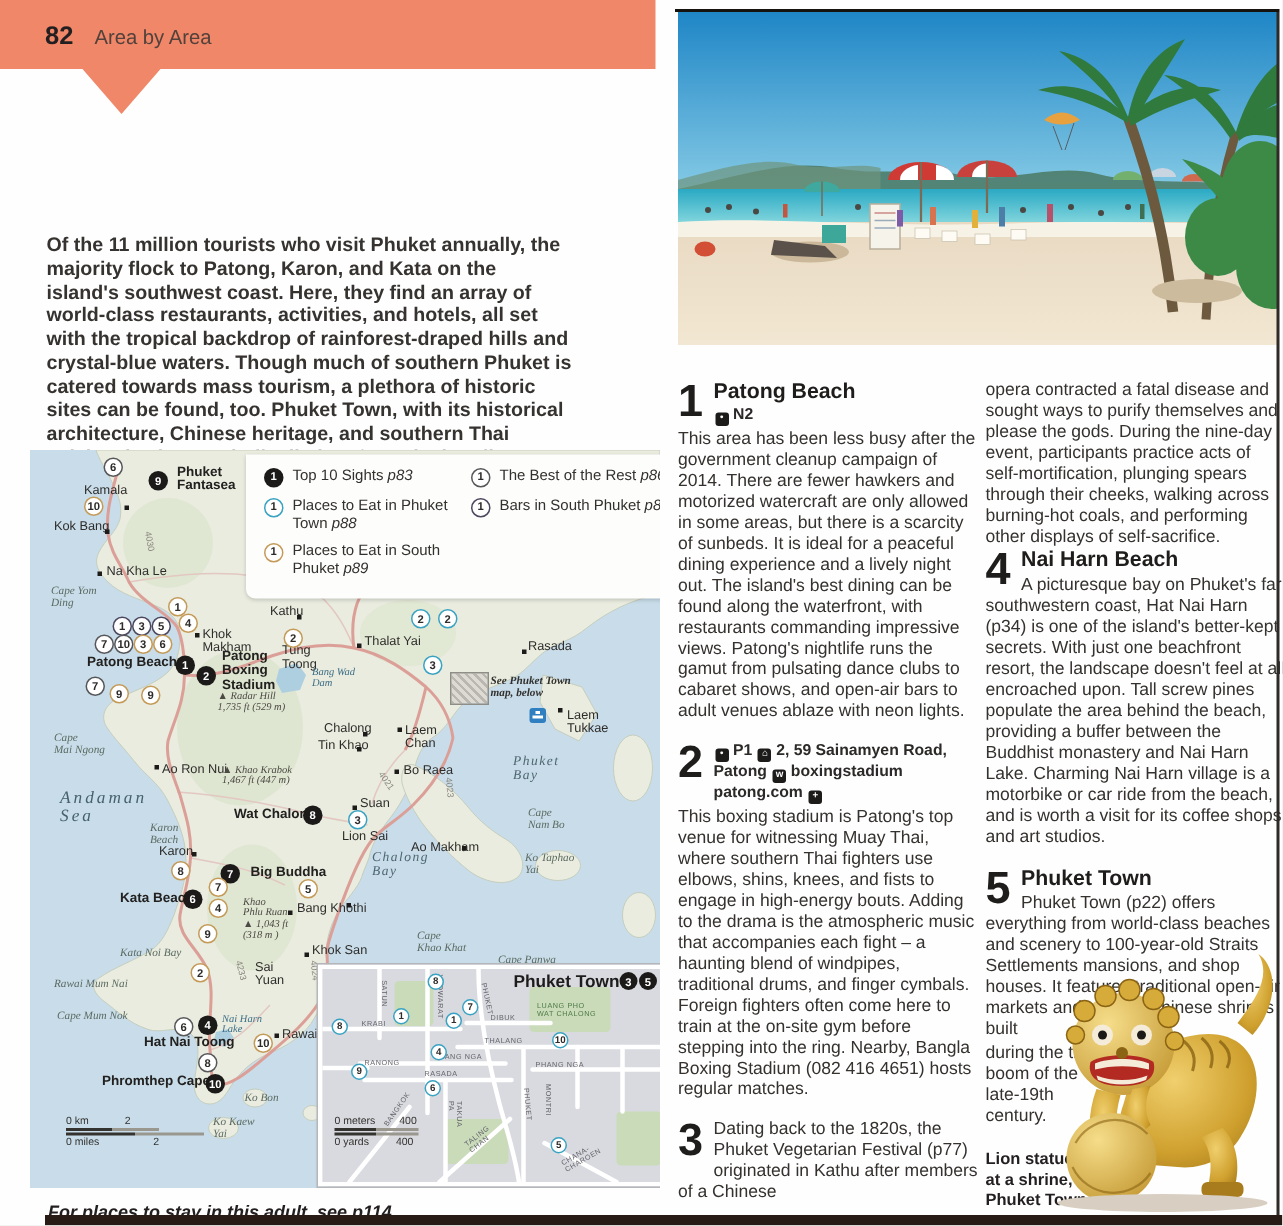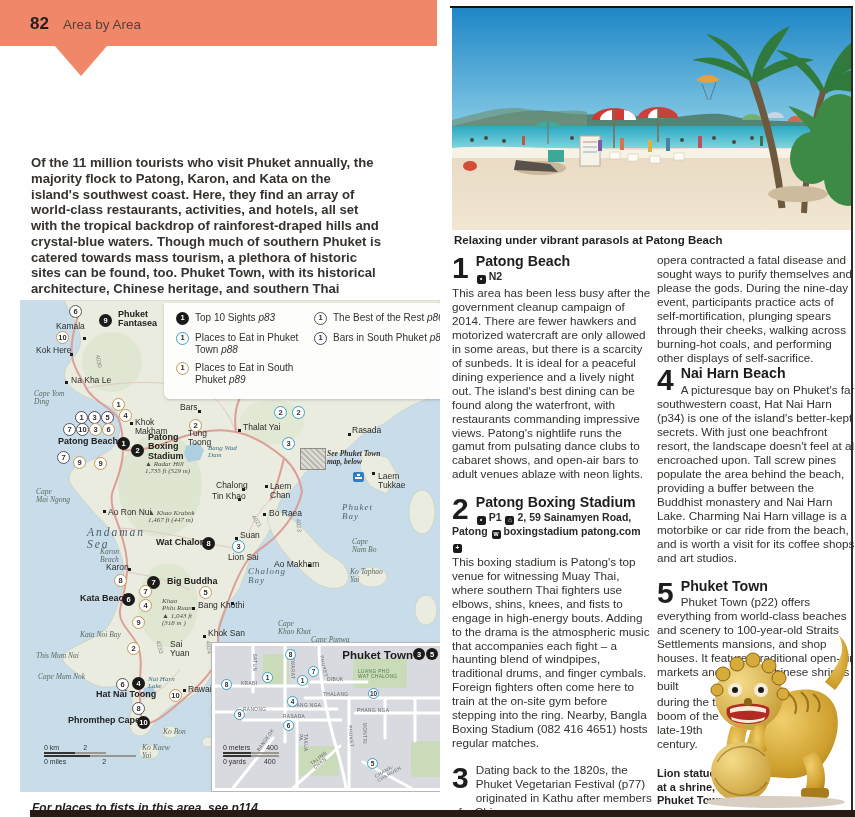--- a/index.html
+++ b/index.html
@@ -162,63 +162,63 @@
         <path d="M216,132 C214,118 216,104 222,94"></path>
       </g>
     </svg>
 
     <div id="hatch"></div>
     <span class="ferry" style="left:333px;top:172px;"></span>
 
     <div id="map-labels">
         <div class="ml sight" style="left: 98px; top: 10px;">Phuket<br>Fantasea</div>
         <div class="ml town" style="left: 36px; top: 22px;">Kamala</div>
-        <div class="ml town" style="left: 16px; top: 46px;">Kok Here</div>
+        <div class="ml town" style="left: 16px; top: 46px;">Kok Bang</div>
         <div class="ml town" style="left: 51px; top: 76px;">Na Kha Le</div>
         <div class="ml cape" style="left: 14px; top: 90px;">Cape Yom<br>Ding</div>
-        <div class="ml town" style="left: 160px; top: 103px;">Bars</div>
+        <div class="ml town" style="left: 160px; top: 103px;">Kathu</div>
         <div class="ml town" style="left: 168px; top: 129px;">Tung<br>Toong</div>
         <div class="ml town" style="left: 223px; top: 123px;">Thalat Yai</div>
         <div class="ml town" style="left: 332px; top: 126px;">Rasada</div>
         <div class="ml town" style="left: 115px; top: 118px;">Khok<br>Makham</div>
         <div class="ml sight" style="left: 38px; top: 137px;">Patong Beach</div>
         <div class="ml sight" style="left: 128px; top: 133px;">Patong<br>Boxing<br>Stadium</div>
         <div class="ml water-sm" style="left: 188px; top: 145px;">Bang Wad<br>Dam</div>
         <div class="ml peak" style="left: 125px; top: 161px;">▲ Radar Hill<br>1,735 ft (529 m)</div>
         <div class="ml note" style="left: 307px; top: 150px;">See Phuket Town<br>map, below</div>
         <div class="ml town" style="left: 250px; top: 182px;">Laem<br>Chan</div>
         <div class="ml town" style="left: 358px; top: 172px;">Laem<br>Tukkae</div>
         <div class="ml town" style="left: 196px; top: 181px;">Chalong</div>
         <div class="ml town" style="left: 192px; top: 192px;">Tin Khao</div>
         <div class="ml cape" style="left: 16px; top: 188px;">Cape<br>Mai Ngong</div>
         <div class="ml town" style="left: 88px; top: 208px;">Ao Ron Nui</div>
         <div class="ml peak" style="left: 128px; top: 210px;">▲ Khao Krabok<br>1,467 ft (447 m)</div>
         <div class="ml town" style="left: 249px; top: 209px;">Bo Raea</div>
         <div class="ml sea" style="left: 322px; top: 203px;">Phuket<br>Bay</div>
-        <div class="ml sea-big" style="left: 20px; top: 226px; margin-left: 47px;">Andaman<br>Sea</div>
+        <div class="ml sea-big" style="left: 20px; top: 226px;">Andaman<br>Sea</div>
         <div class="ml sight" style="left: 136px; top: 238px;">Wat Chalong</div>
         <div class="ml town" style="left: 220px; top: 231px;">Suan</div>
         <div class="ml town" style="left: 208px; top: 253px;">Lion Sai</div>
         <div class="ml sea" style="left: 228px; top: 267px;">Chalong<br>Bay</div>
         <div class="ml cape" style="left: 332px; top: 238px;">Cape<br>Nam Bo</div>
         <div class="ml town" style="left: 254px; top: 260px;">Ao Makham</div>
         <div class="ml cape" style="left: 330px; top: 268px;">Ko Taphao<br>Yai</div>
         <div class="ml cape" style="left: 80px; top: 248px;">Karon<br>Beach</div>
         <div class="ml town" style="left: 86px; top: 263px;">Karon</div>
         <div class="ml sight" style="left: 147px; top: 277px;">Big Buddha</div>
         <div class="ml sight" style="left: 60px; top: 294px;">Kata Beach</div>
         <div class="ml peak" style="left: 142px; top: 298px;">Khao<br>Phlu Ruan<br>▲ 1,043 ft<br>(318 m )</div>
         <div class="ml town" style="left: 178px; top: 301px;">Bang Khothi</div>
         <div class="ml cape" style="left: 60px; top: 331px;">Kata Noi Bay</div>
         <div class="ml town" style="left: 188px; top: 329px;">Khok San</div>
         <div class="ml town" style="left: 150px; top: 340px;">Sai<br>Yuan</div>
-        <div class="ml cape" style="left: 16px; top: 352px;">This Mum Nai</div>
+        <div class="ml cape" style="left: 16px; top: 352px;">Rawai Mum Nai</div>
         <div class="ml cape" style="left: 18px; top: 373px;">Cape Mum Nok</div>
         <div class="ml cape" style="left: 258px; top: 320px;">Cape<br>Khao Khat</div>
-        <div class="ml cape" style="left: 291px; top: 336px;">Cape Panwa</div>
+        <div class="ml cape" style="left: 312px; top: 336px;">Cape Panwa</div>
         <div class="ml sight" style="left: 76px; top: 390px;">Hat Nai Toong</div>
         <div class="ml water-sm" style="left: 128px; top: 376px;">Nai Harn<br>Lake</div>
         <div class="ml town" style="left: 168px; top: 385px;">Rawai</div>
         <div class="ml sight" style="left: 48px; top: 416px;">Phromthep Cape</div>
         <div class="ml cape" style="left: 143px; top: 428px;">Ko Bon</div>
         <div class="ml cape" style="left: 122px; top: 444px;">Ko Kaew<br>Yai</div>
         <div class="ml road-num" style="left: 72px; top: 58px; transform: rotate(80deg);">4030</div>
         <div class="ml road-num" style="left: 133px; top: 344px; transform: rotate(75deg);">4233</div>
         <div class="ml road-num" style="left: 182px; top: 344px; transform: rotate(85deg);">4024</div>
         <div class="ml road-num" style="left: 230px; top: 218px; transform: rotate(55deg);">4021</div>
@@ -388,21 +388,21 @@
         <span>0 meters</span>
         <span style="margin-left:14px;">400</span>
         <div class="bar half" style="width:56px;"></div>
         <div class="bar half" style="width:56px;"></div>
         <span>0 yards</span>
         <span style="margin-left:16px;">400</span>
       </div>
     </div>
   </div>
 
-  <p id="footer-note">For places to fists in this area, see p114</p>
+  <p id="footer-note">For places to stay in this adult, see p114</p>
 
   <div id="top-rule"></div>
 
   <div id="photo">
     <svg width="400" height="222" viewBox="0 0 400 222">
       <defs>
         <linearGradient id="sky" x1="0" y1="0" x2="0" y2="1">
           <stop offset="0" stop-color="#1f86c6"></stop>
             <stop offset="1" stop-color="#8ed0e8"></stop>
         </linearGradient>
@@ -493,32 +493,30 @@
       </g>
       <g fill="#3c8a46">
         <path d="M400,150 C380,120 360,104 336,98 C356,118 372,136 384,160 L400,170 Z"></path>
         <ellipse cx="388" cy="120" rx="26" ry="34"></ellipse>
         <ellipse cx="360" cy="150" rx="22" ry="26"></ellipse>
         <ellipse cx="396" cy="170" rx="24" ry="28"></ellipse>
       </g>
       <ellipse cx="346" cy="186" rx="30" ry="8" fill="#cdbb9e"></ellipse>
     </svg>
   </div>
-  <div id="photo-caption">Relaxing under vibrant parasols at Patong Beach</div>
 
   <div class="col" id="colA">
       <div class="entry">
         <span class="num">1</span>
         <h3>Patong Beach</h3>
         <div class="meta"><span class="mi">•</span>N2 </div>
         <p>This area has been less busy after the government cleanup campaign of 2014. There are fewer hawkers and motorized watercraft are only allowed in some areas, but there is a scarcity of sunbeds. It is ideal for a peaceful dining experience and a lively night out. The island's best dining can be found along the waterfront, with restaurants commanding impressive views. Patong's nightlife runs the gamut from pulsating dance clubs to cabaret shows, and open-air bars to adult venues ablaze with neon lights.</p>
       </div>
       <div class="entry">
         <span class="num">2</span>
-        <h3>Patong Boxing Stadium</h3>
         <div class="meta"><span class="mi">•</span>P1 <span class="mi">⌂</span>2, 59 Sainamyen Road, Patong <span class="mi">w</span>boxingstadium patong.com <span class="mi">+</span></div>
         <p>This boxing stadium is Patong's top venue for witnessing Muay Thai, where southern Thai fighters use elbows, shins, knees, and fists to engage in high-energy bouts. Adding to the drama is the atmospheric music that accompanies each fight – a haunting blend of windpipes, traditional drums, and finger cymbals. Foreign fighters often come here to train at the on-site gym before stepping into the ring. Nearby, Bangla Boxing Stadium (082 416 4651) hosts regular matches.</p>
       </div>
       <div class="entry">
         <span class="num">3</span>
         <p>Dating back to the 1820s, the Phuket Vegetarian Festival (p77) originated in Kathu after members of a Chinese</p>
       </div>
     </div>
   <div class="col" id="colB">
       <div class="cont">

